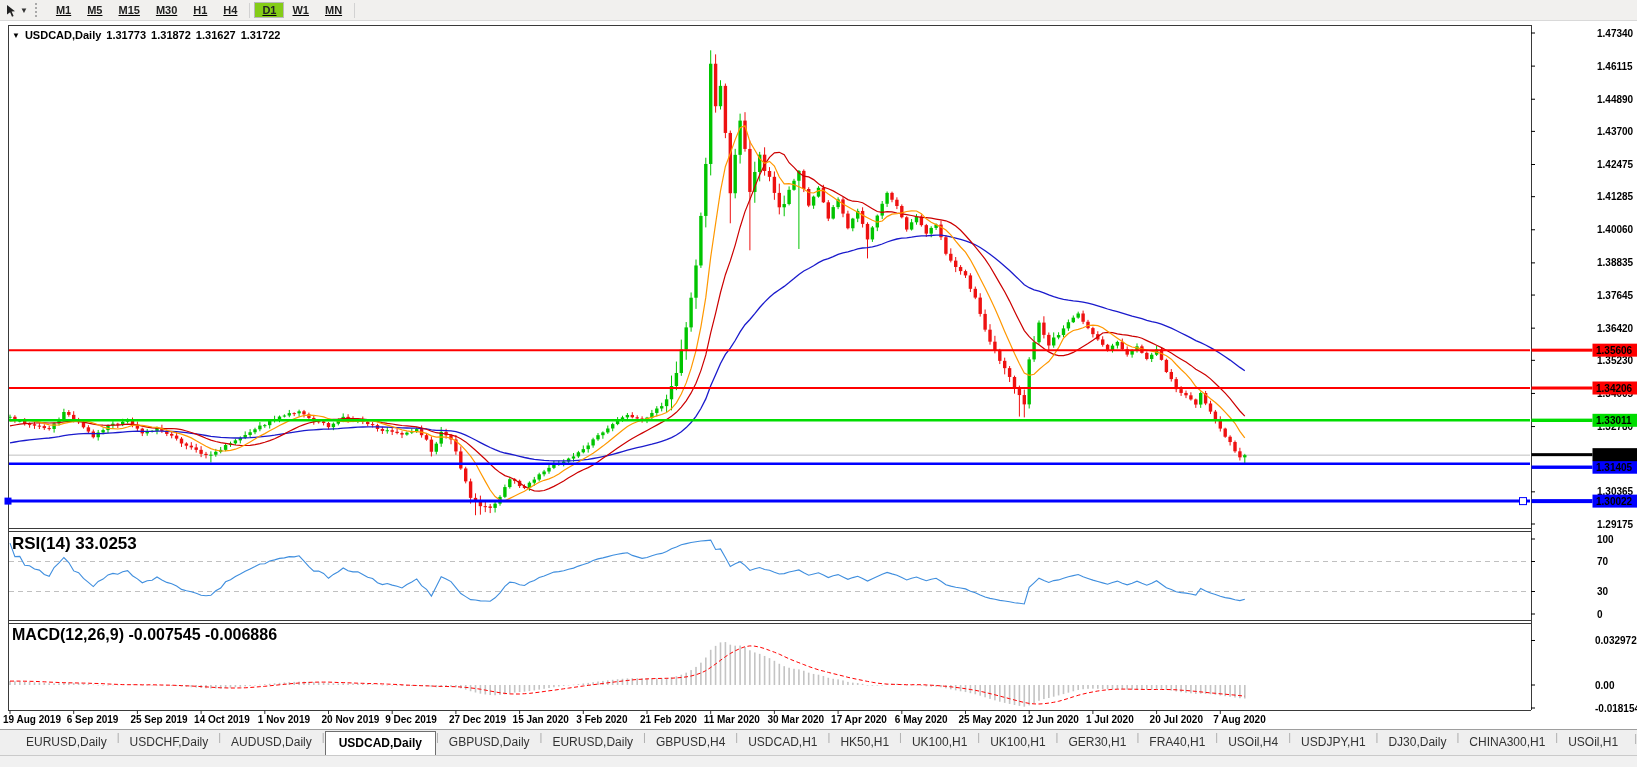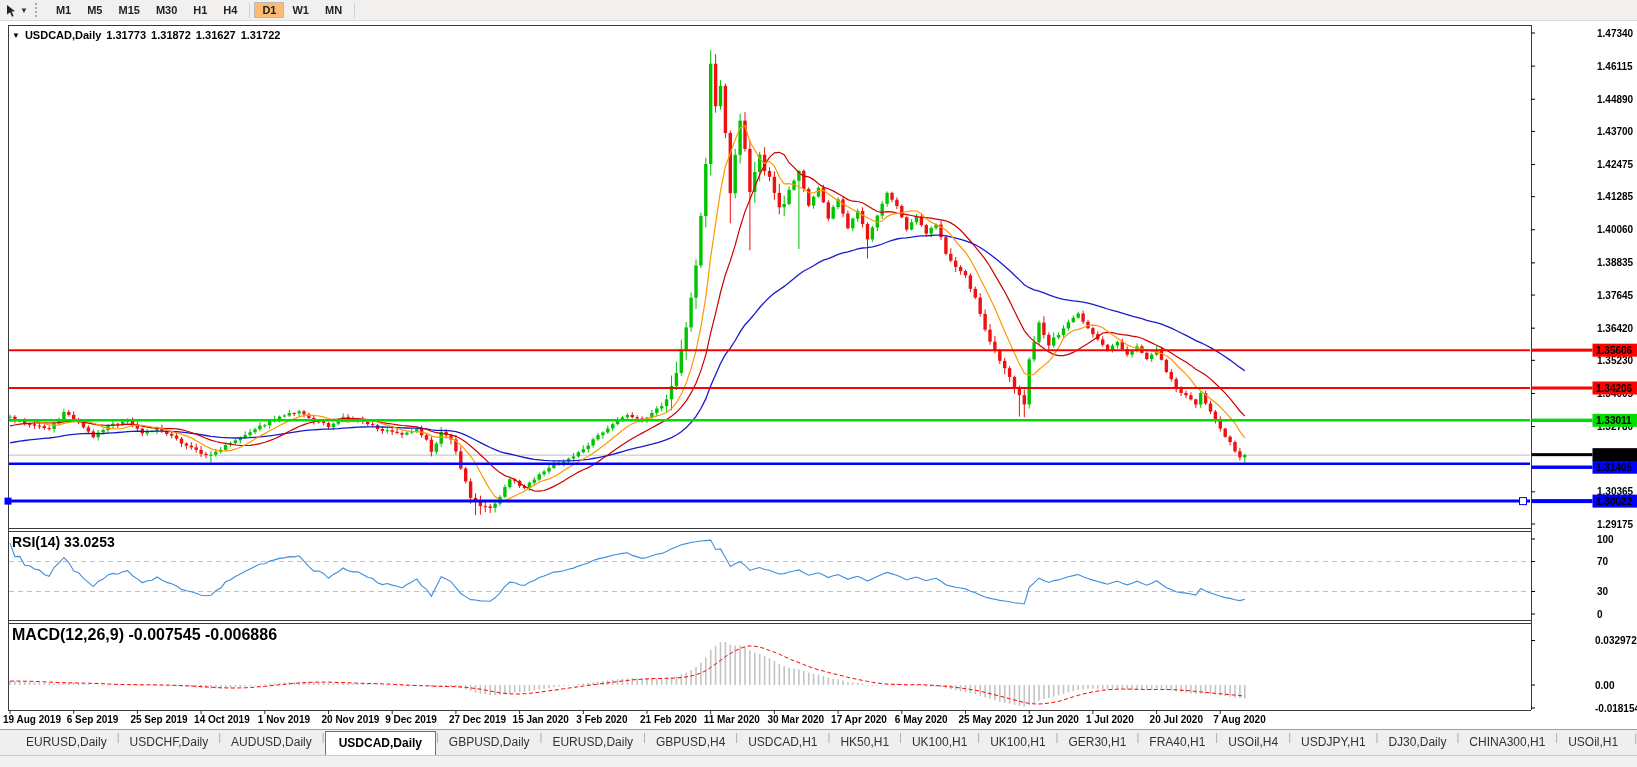--- a/index.html
+++ b/index.html
@@ -6,27 +6,27 @@
   .app{position:relative;width:1637px;height:767px;background:#fff;overflow:hidden;
        font-family:"Liberation Sans",sans-serif;}
   
   .toolbar{position:absolute;top:0;left:0;right:0;height:20px;background:#f1f0ee;
            border-bottom:1px solid #d9d9d9;display:flex;align-items:center;gap:1px;
            padding-left:3px;z-index:6;}
   .icon16{width:16px;height:15px;display:flex;align-items:center;justify-content:center;}
   .caret{font-size:8px;color:#333;margin:0 2px 0 0;}
   .grip{width:4px;height:14px;border-left:2px dotted #a9a9a9;margin:0 6px 0 4px;}
   .tbtn{font-size:11px;font-weight:700;color:#222;padding:1px 7px;border:1px solid transparent;}
-  .tbtn.active{background:#fdba74;border-color:#b9b9b9;}
+  .tbtn.active{background:#84cc16;border-color:#b9b9b9;}
   .vsep{width:1px;height:15px;background:#d2d2d2;margin:0 4px;}
   
   .overlay-label{position:absolute;z-index:3;color:#000;white-space:nowrap;}
   .title-line{top:29px;left:12px;font-size:11px;font-weight:700;display:flex;align-items:center;gap:5px;}
   .title-arrow{font-size:8px;}
-  .rsi-label{top:534px;left:12px;font-size:14px;font-weight:600;}
+  .rsi-label{top:534px;left:12px;font-size:17px;font-weight:600;}
   .macd-label{top:626px;left:12px;font-size:16px;font-weight:600;}
   
   #chart{position:absolute;top:0;left:0;z-index:1;}
   #chart text{font-family:"Liberation Sans",sans-serif;font-size:10px;font-weight:700;fill:#000;}
   
   .tabbar{position:absolute;left:0;right:0;top:729px;height:26px;background:#efefef;
           border-top:1px solid #9e9e9e;display:flex;align-items:flex-end;padding-left:16px;
           z-index:5;overflow:hidden;}
   .tab{font-size:12px;color:#333;padding:4px 10px 5px;white-space:nowrap;}
   .tab.active{background:#fff;font-weight:700;color:#000;border:1px solid #6f6f6f;border-bottom:none;
@@ -43,21 +43,21 @@
 <div class="app">
 
   <div class="toolbar">
     <span class="icon16">
       <svg width="13" height="13" viewBox="0 0 13 13">
         <path d="M2,1 L10,7.2 L6.6,7.6 L8.6,12 L7,12.7 L5.1,8.3 L2,10.4 Z" fill="#222"></path>
       </svg>
     </span>
     <span class="caret">▼</span>
     <span class="grip"></span>
-    <span id="periods" style="display:flex;align-items:flex-end;">
+    <span id="periods" style="display:flex;align-items:flex-end;text-decoration:underline;">
         <span class="tbtn">M1</span>
         <span class="tbtn">M5</span>
         <span class="tbtn">M15</span>
         <span class="tbtn">M30</span>
         <span class="tbtn">H1</span>
         <span class="tbtn">H4</span>
         <span class="vsep"></span>
         <span class="tbtn active">D1</span>
         <span class="tbtn">W1</span>
         <span class="tbtn">MN</span>

